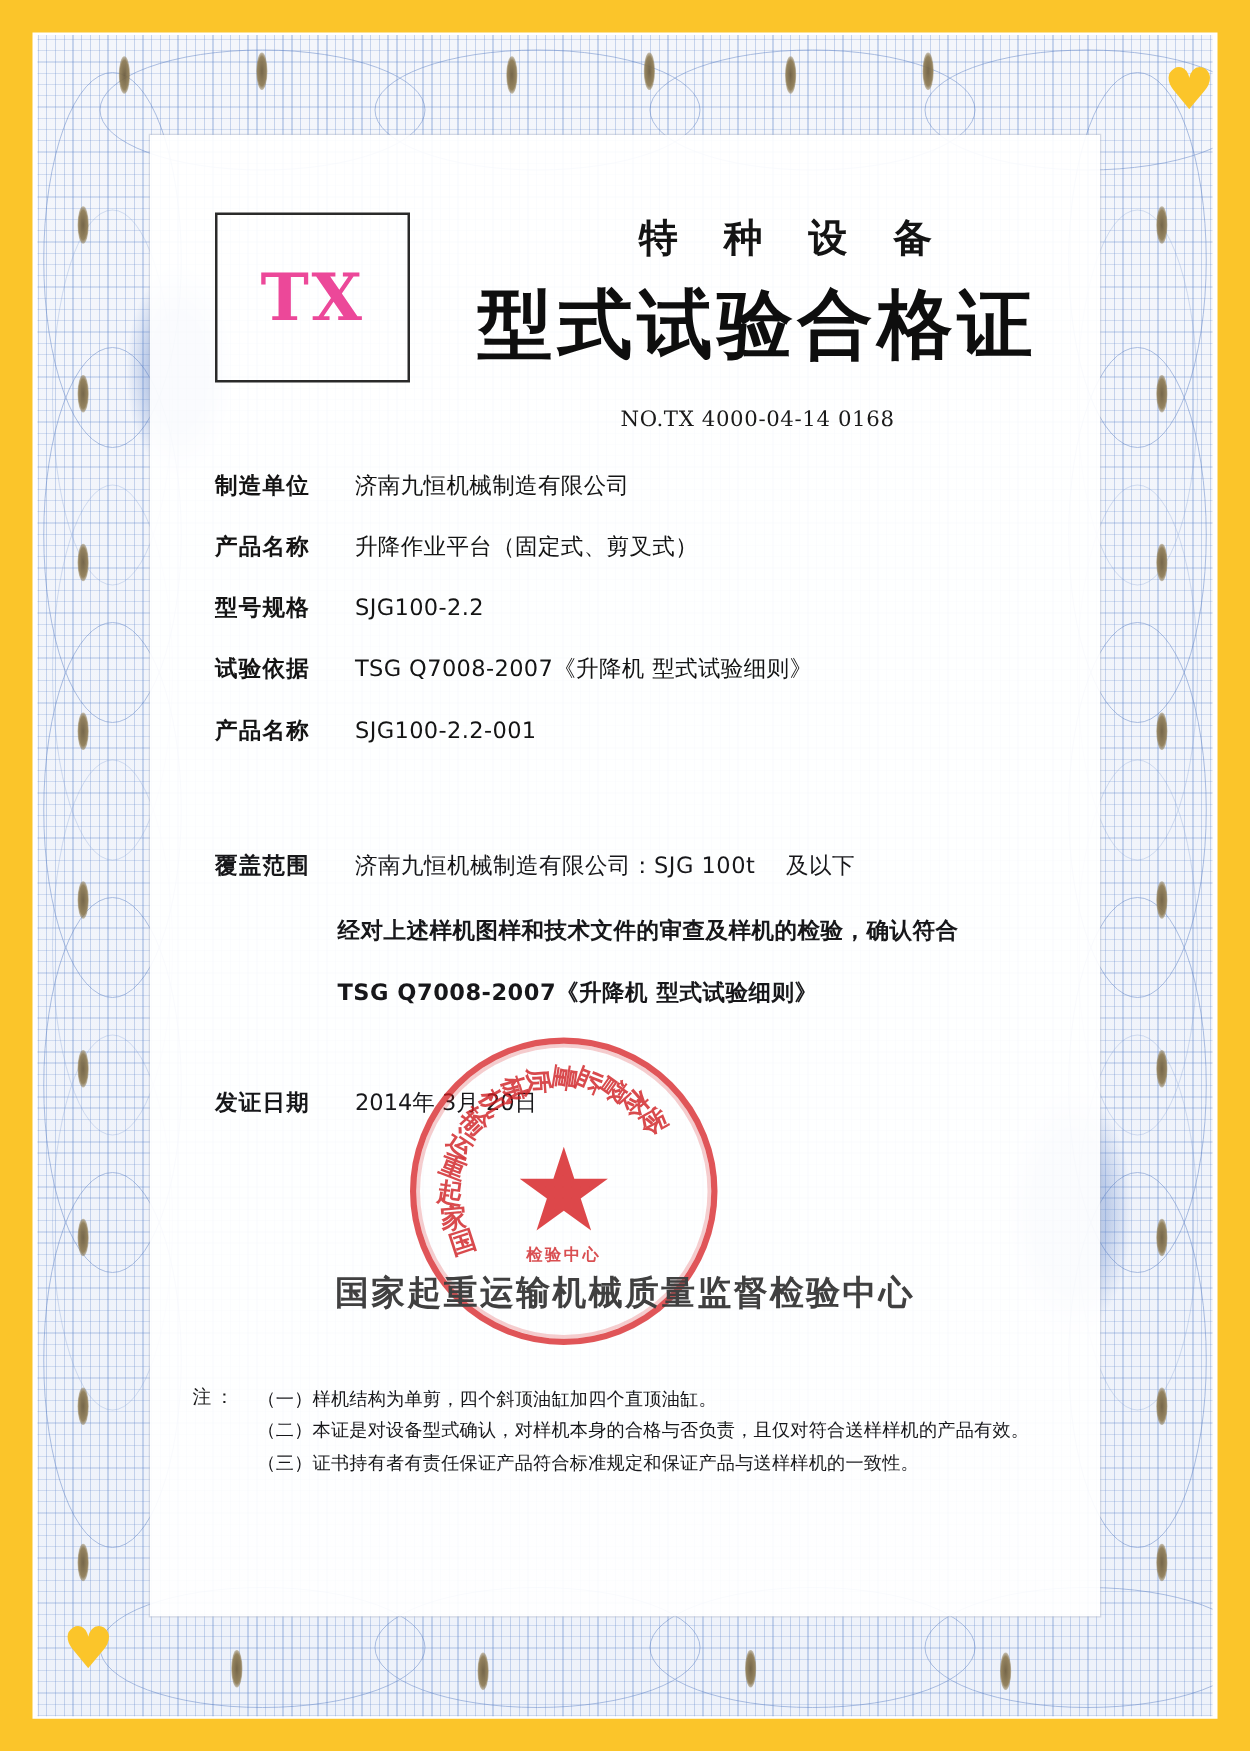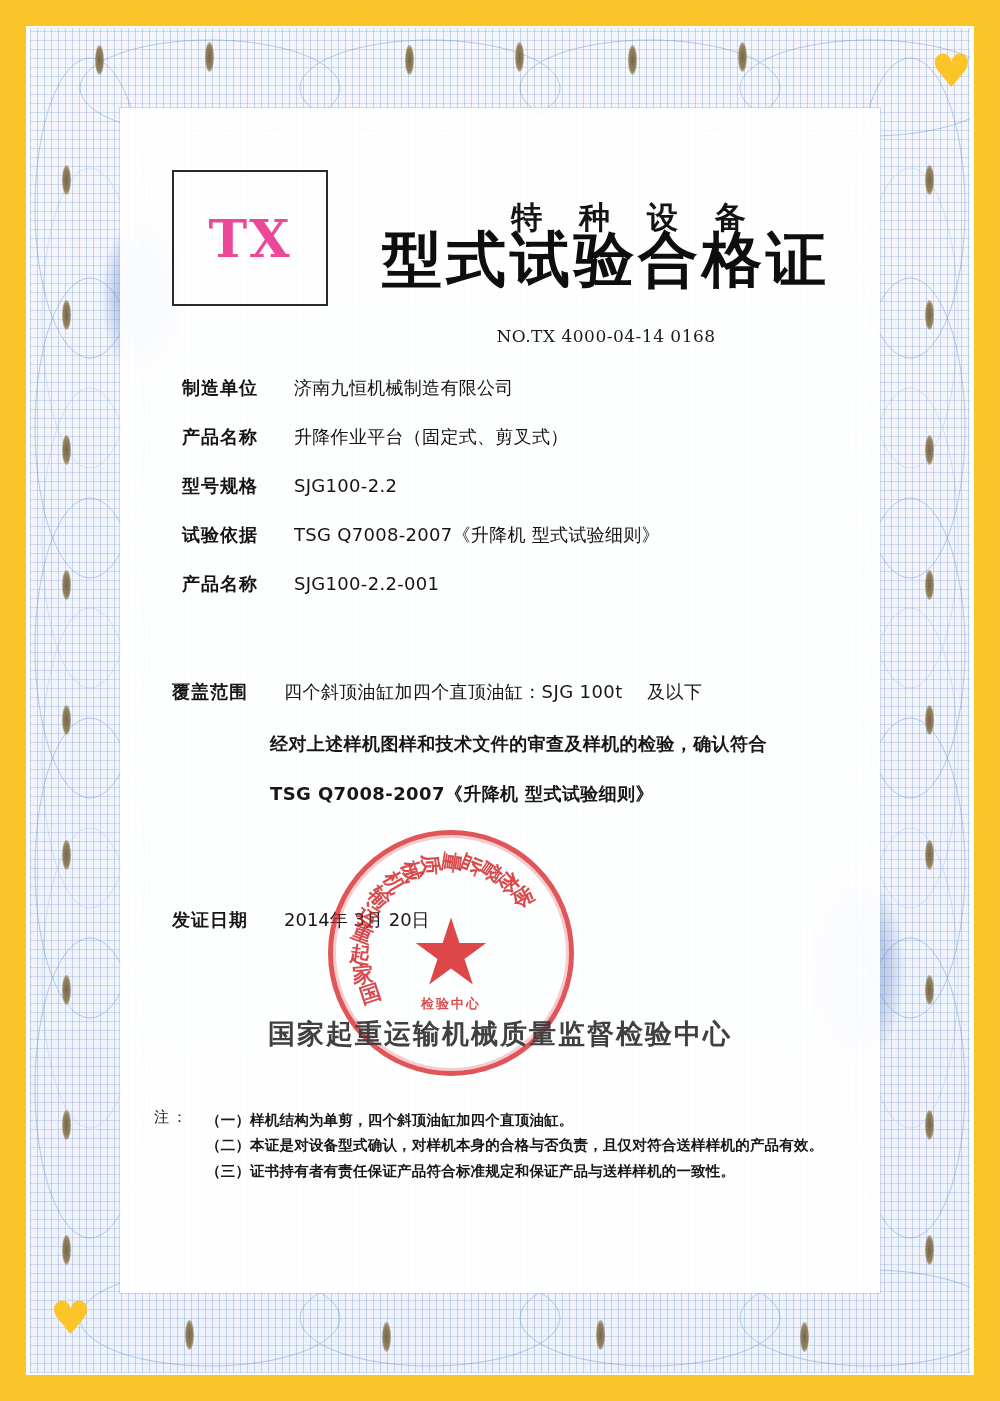--- a/index.html
+++ b/index.html
@@ -117,21 +117,20 @@
     position: absolute;
     left: 300px;
     top: 62px;
     width: 430px;
     text-align: center;
     font-size: 31px;
     letter-spacing: 13px;
     font-weight: 700;
     color: #141414;
     font-family: "DejaVu Sans", "Liberation Sans", sans-serif;
-    margin-top: 27px;
   }
   .title-big {
     position: absolute;
     left: 236px;
     top: 112px;
     width: 500px;
     text-align: center;
     font-size: 60px;
     letter-spacing: 4px;
     font-weight: 700;
@@ -162,21 +161,20 @@
     align-items: baseline;
     margin-bottom: 25px;
   }
   .field-label {
     width: 112px;
     flex: 0 0 112px;
     font-size: 18px;
     letter-spacing: 1px;
     color: #141414;
     font-weight: 600;
-    margin-left: 10px;
   }
   .field-value {
     font-size: 18px;
     color: #141414;
     font-family: "DejaVu Sans", "Liberation Sans", sans-serif;
     letter-spacing: .3px;
   }
 
   
   .coverage {
@@ -205,21 +203,21 @@
     font-size: 18px;
     letter-spacing: .4px;
     margin: 0 0 26px 98px;
     font-weight: bold;
   }
 
   
   .issue-row {
     position: absolute;
     left: 52px;
-    top: 800px;
+    top: 762px;
     display: flex;
     align-items: baseline;
   }
   .issue-label {
     width: 112px;
     flex: 0 0 112px;
     font-size: 18px;
     font-weight: 600;
     letter-spacing: 1px;
   }
@@ -297,21 +295,20 @@
     display: flex;
   }
   .notes-label {
     flex: 0 0 52px;
     font-size: 15px;
     letter-spacing: 3px;
     color: #1a1a1a;
   }
   .notes-list {
     flex: 1;
-    font-weight: bold;
   }
   .note-item {
     font-size: 14.5px;
     line-height: 1.75;
     color: #17171a;
     letter-spacing: .2px;
   }
 </style>
 </head>
 <body>
@@ -417,21 +414,21 @@
         </div>
         <div class="field-row">
           <div class="field-label">产品名称</div>
           <div class="field-value">SJG100-2.2-001</div>
         </div>
       </div>
 
       <div class="coverage">
         <div class="coverage-row">
           <div class="coverage-label">覆盖范围</div>
-          <div class="coverage-text">四个斜顶油缸加四个直顶油缸：SJG 100t 　及以下</div>
+          <div class="coverage-text">济南九恒机械制造有限公司：SJG 100t 　及以下</div>
         </div>
         <p class="para">经对上述样机图样和技术文件的审查及样机的检验，确认符合</p>
         <p class="para">TSG Q7008-2007《升降机 型式试验细则》</p>
       </div>
 
       <div class="issue-row">
         <div class="issue-label">发证日期</div>
         <div class="issue-value">2014年 3月 20日</div>
       </div>
 

